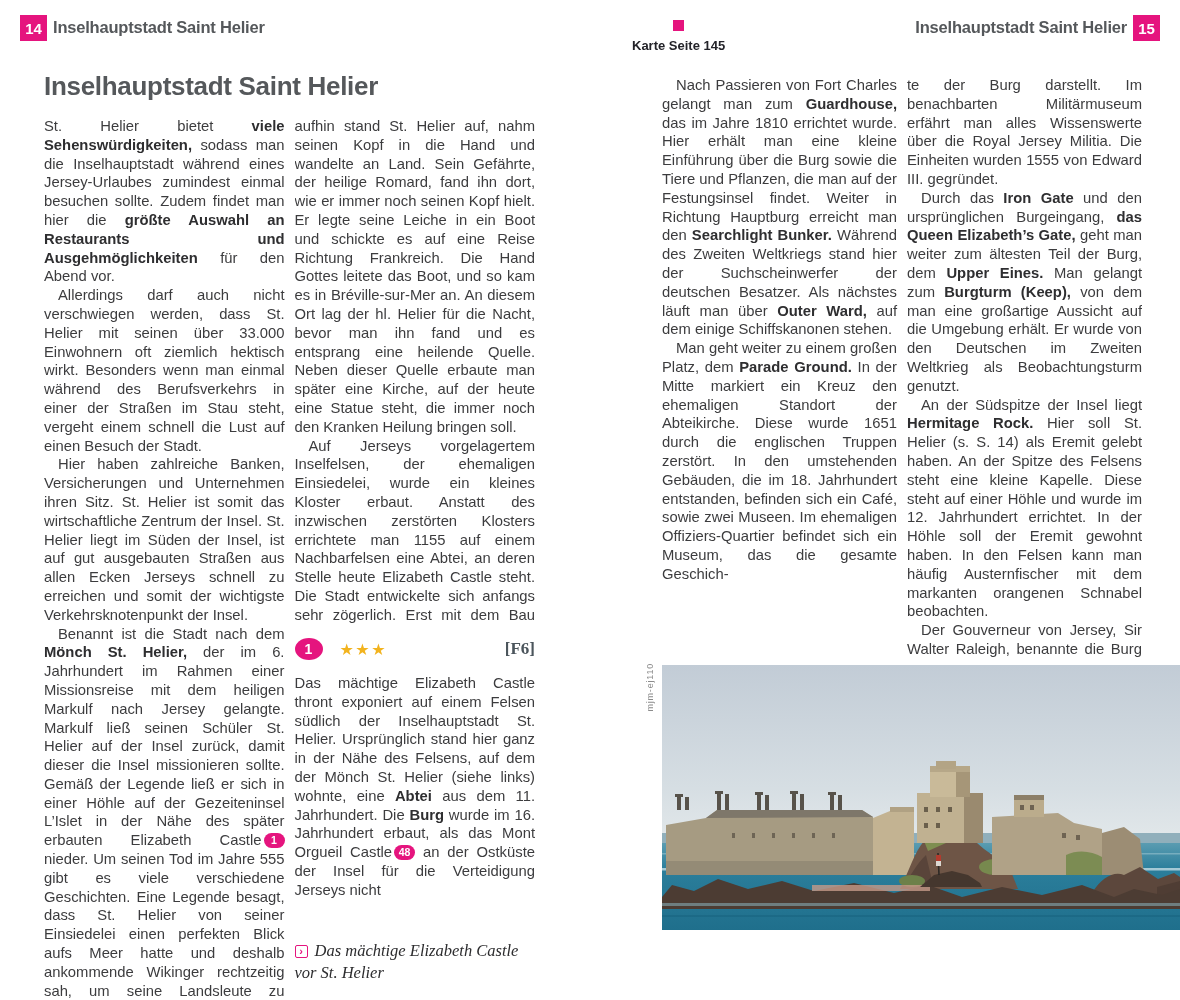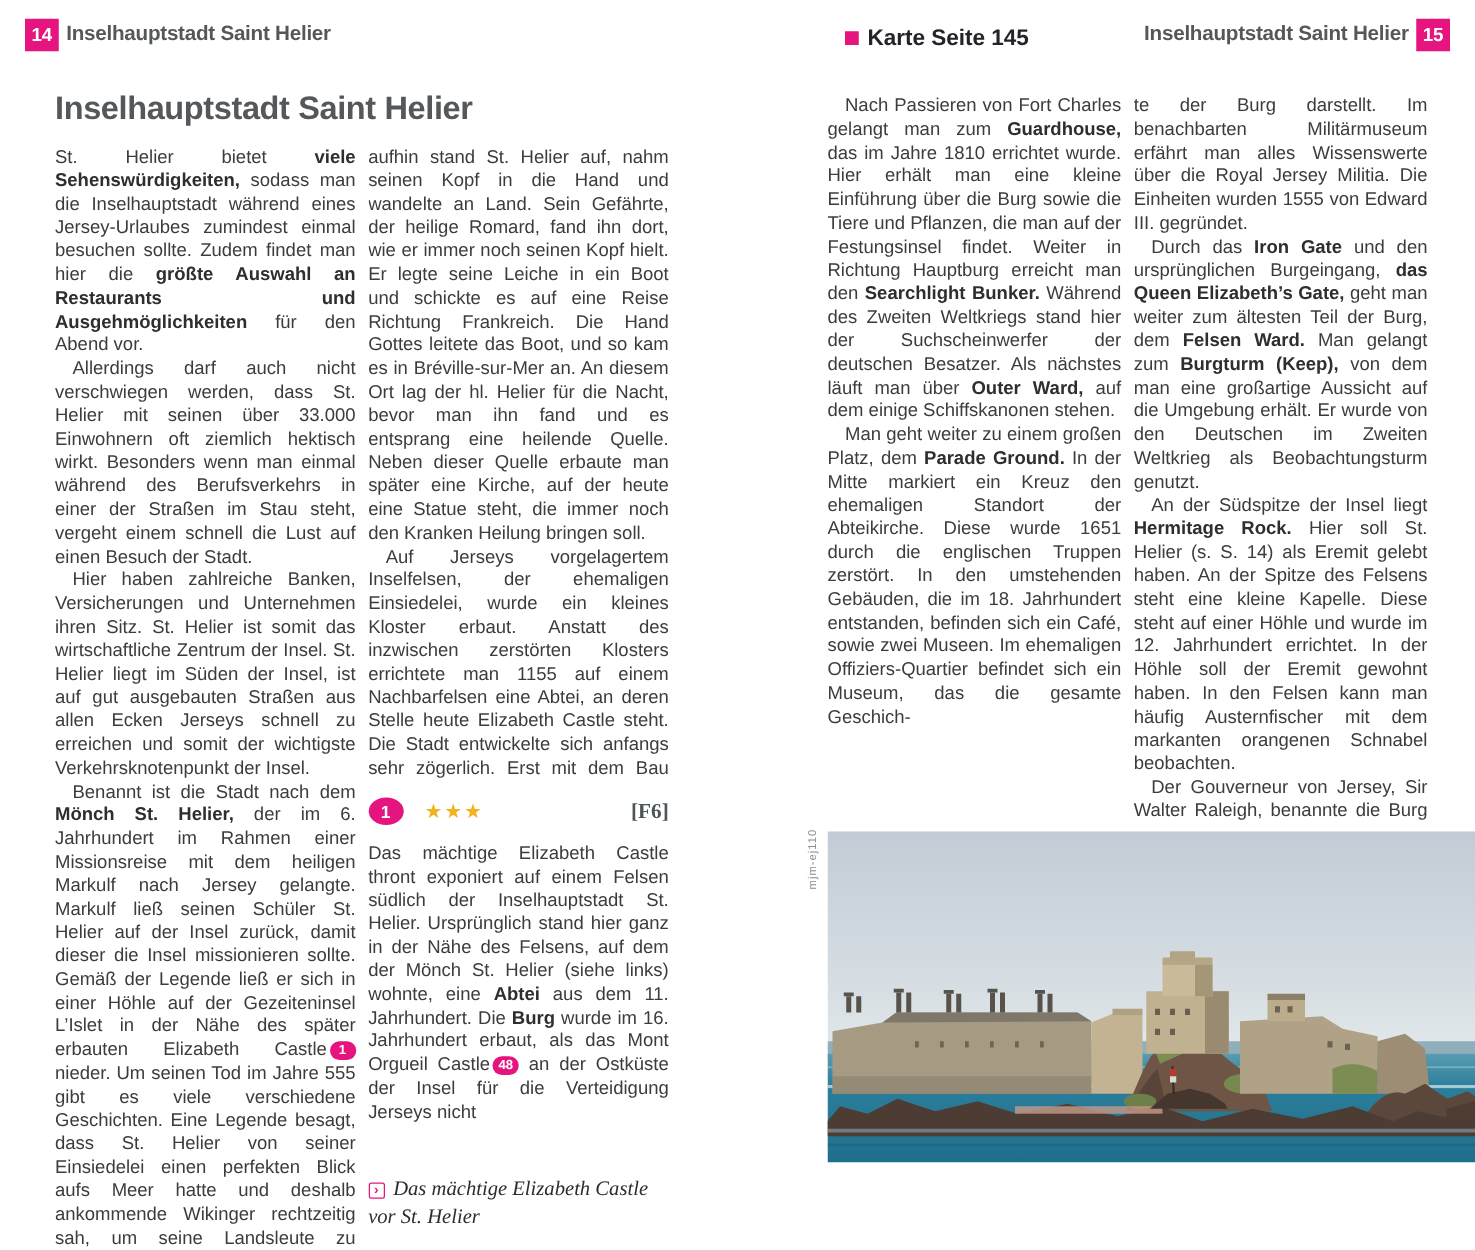--- a/index.html
+++ b/index.html
@@ -23,22 +23,22 @@
     color:#fff;font-weight:700;font-size:15px;display:flex;align-items:center;justify-content:center;
   }
   .pagenum.left{left:20px;}
   .pagenum.right{right:20px;}
   .runhead{
     position:absolute;top:3px;font-weight:700;font-size:16.5px;color:var(--heading_gray);letter-spacing:-0.2px;
   }
   .runhead.left{left:53px;}
   .runhead.right{right:53px;}
   .mapref{
-    position:absolute;left:676px;top:5px;display:flex;align-items:center;gap:7px;
-    font-weight:700;font-size:18px;color:var(--mapref_dark);
+    position:absolute;left:632px;top:5px;display:flex;align-items:center;gap:7px;
+    font-weight:700;font-size:13px;color:var(--mapref_dark);flex-direction:column;
   }
   .mapref .sq{width:11px;height:11px;background:var(--magenta);display:inline-block;}
   
   .left-page{position:absolute;left:44px;top:72px;width:491px;}
   h1.page-title{
     margin:0 0 17px 0;font-size:26px;line-height:28px;font-weight:700;
     color:var(--heading_gray);letter-spacing:-0.3px;
   }
   .cols{display:flex;gap:10px;}
   .col{width:241px;}
@@ -131,21 +131,21 @@
   </section>
 
   <section class="right-page">
     <div class="cols colwrap">
       <div class="col">
           <p class="bodyp ind">Nach Passieren von Fort Charles gelangt man zum <b>Guardhouse,</b> das im Jahre 1810 errichtet wurde. Hier erhält man eine kleine Einführung über die Burg sowie die Tiere und Pflanzen, die man auf der Festungsinsel findet. Weiter in Richtung Hauptburg erreicht man den <b>Searchlight Bunker.</b> Während des Zweiten Weltkriegs stand hier der Suchscheinwerfer der deutschen Besatzer. Als nächstes läuft man über <b>Outer Ward,</b> auf dem einige Schiffskanonen stehen.</p>
           <p class="bodyp ind">Man geht weiter zu einem großen Platz, dem <b>Parade Ground.</b> In der Mitte markiert ein Kreuz den ehemaligen Standort der Abteikirche. Diese wurde 1651 durch die englischen Truppen zerstört. In den umstehenden Gebäuden, die im 18. Jahrhundert entstanden, befinden sich ein Café, sowie zwei Museen. Im ehemaligen Offiziers-Quartier befindet sich ein Museum, das die gesamte Geschich-</p>
         </div>
       <div class="col">
           <p class="bodyp">te der Burg darstellt. Im benachbarten Militärmuseum erfährt man alles Wissenswerte über die Royal Jersey Militia. Die Einheiten wurden 1555 von Edward III. gegründet.</p>
-          <p class="bodyp ind">Durch das <b>Iron Gate</b> und den ursprünglichen Burgeingang, <b>das Queen Elizabeth’s Gate,</b> geht man weiter zum ältesten Teil der Burg, dem <b>Felsen Ward.</b> Man gelangt zum <b>Burgturm (Keep),</b> von dem man eine großartige Aussicht auf die Umgebung erhält. Er wurde von den Deutschen im Zweiten Weltkrieg als Beobachtungsturm genutzt.</p>
+          <p class="bodyp ind">Durch das <b>Iron Gate</b> und den ursprünglichen Burgeingang, <b>das Queen Elizabeth’s Gate,</b> geht man weiter zum ältesten Teil der Burg, dem <b>Upper Eines.</b> Man gelangt zum <b>Burgturm (Keep),</b> von dem man eine großartige Aussicht auf die Umgebung erhält. Er wurde von den Deutschen im Zweiten Weltkrieg als Beobachtungsturm genutzt.</p>
           <p class="bodyp ind">An der Südspitze der Insel liegt <b>Hermitage Rock.</b> Hier soll St. Helier (s. S. 14) als Eremit gelebt haben. An der Spitze des Felsens steht eine kleine Kapelle. Diese steht auf einer Höhle und wurde im 12. Jahrhundert errichtet. In der Höhle soll der Eremit gewohnt haben. In den Felsen kann man häufig Austernfischer mit dem markanten orangenen Schnabel beobachten.</p>
           <p class="bodyp ind">Der Gouverneur von Jersey, Sir Walter Raleigh, benannte die Burg nach Königin Elizabeth I. als „Fort Isabella Bellissima“. Er war von 1600 bis 1603 Gouverneur im damals armen Jersey.</p>
         </div>
     </div>
   </section>
 
   <figure class="photo">
     <span class="credit">mjm-ej110</span>
     <svg viewBox="0 0 518 265" preserveAspectRatio="none" role="img">
       <defs>

